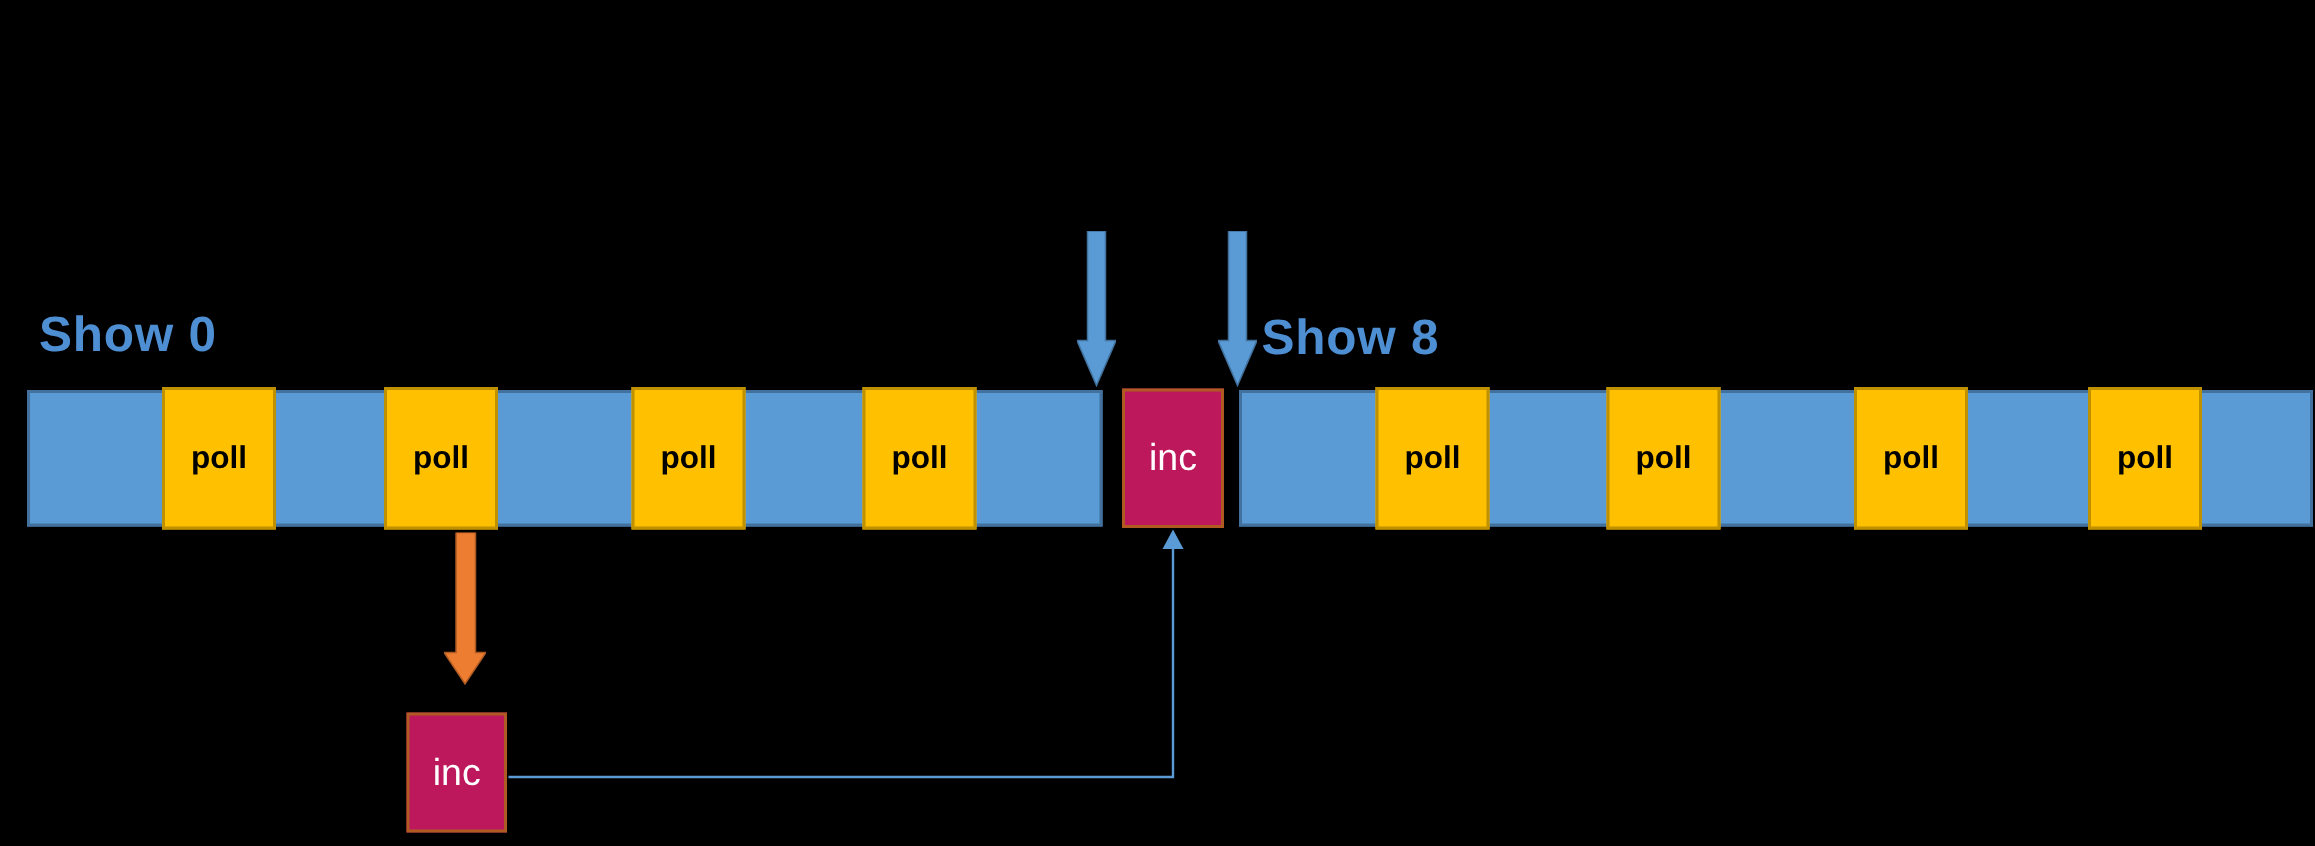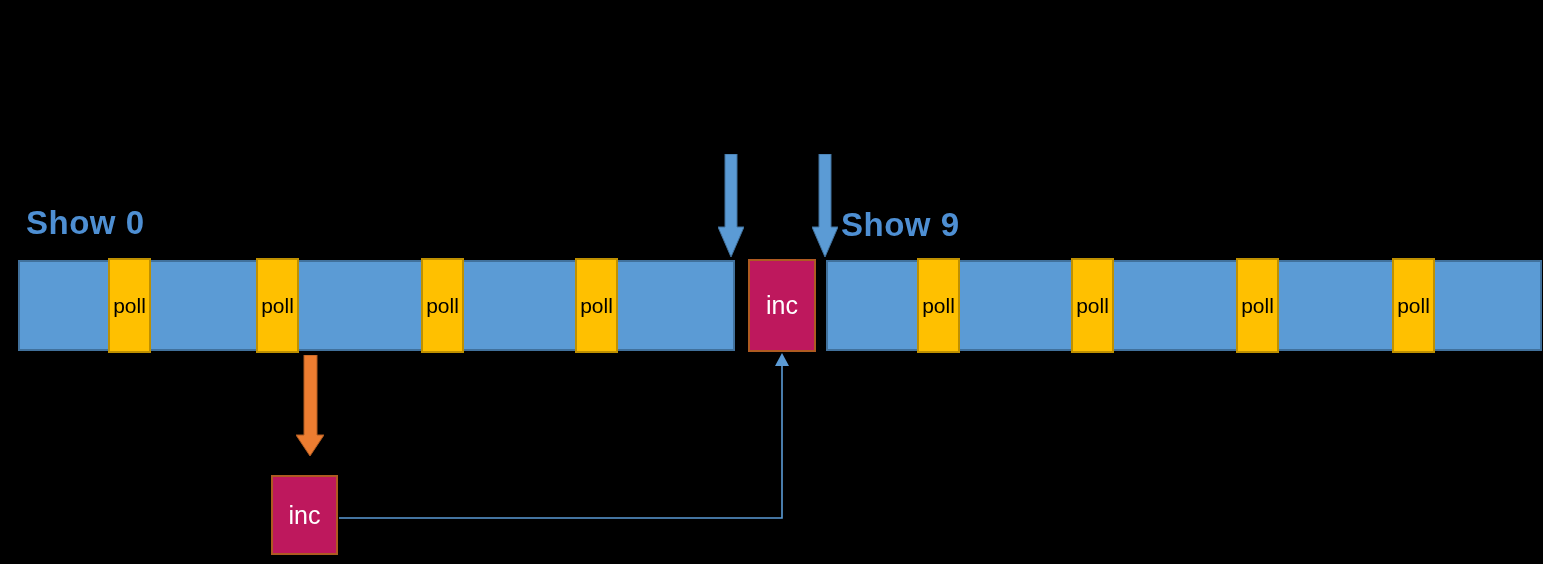--- a/index.html
+++ b/index.html
@@ -34,30 +34,31 @@
     background: #5B9BD5;
     border: 2px solid #41719C;
     box-sizing: border-box;
   }
   .bar-left  { left: 18px;  width: 717px; }
   .bar-right { left: 826px; width: 716px; }
 
   .poll {
     position: absolute;
     top: 258px;
-    width: 43px;
+    width: 76px;
     height: 95px;
     background: #FFC000;
     border: 2px solid #BF9000;
     box-sizing: border-box;
     color: #000000;
     font-size: 21px;
     display: flex;
     align-items: center;
     justify-content: center;
+    font-weight: bold;
   }
   .p1 { left: 108px; }
   .p2 { left: 256px; }
   .p3 { left: 421px; }
   .p4 { left: 575px; }
   .p5 { left: 917px; }
   .p6 { left: 1071px; }
   .p7 { left: 1236px; }
   .p8 { left: 1392px; }
 
@@ -80,21 +81,21 @@
   .arrow2 { left: 812px; top: 154px; }
   .arrow-orange { left: 296px; top: 355px; }
   .connector { left: 330px; top: 345px; }
 </style>
 </head>
 <body>
 
 <div class="canvas">
 
   <div class="label show0">Show 0</div>
-  <div class="label show1">Show 9</div>
+  <div class="label show1">Show 8</div>
 
   <div class="bar bar-left"></div>
   <div class="bar bar-right"></div>
 
   <div class="poll p1">poll</div>
   <div class="poll p2">poll</div>
   <div class="poll p3">poll</div>
   <div class="poll p4">poll</div>
 
   <div class="poll p5">poll</div>

